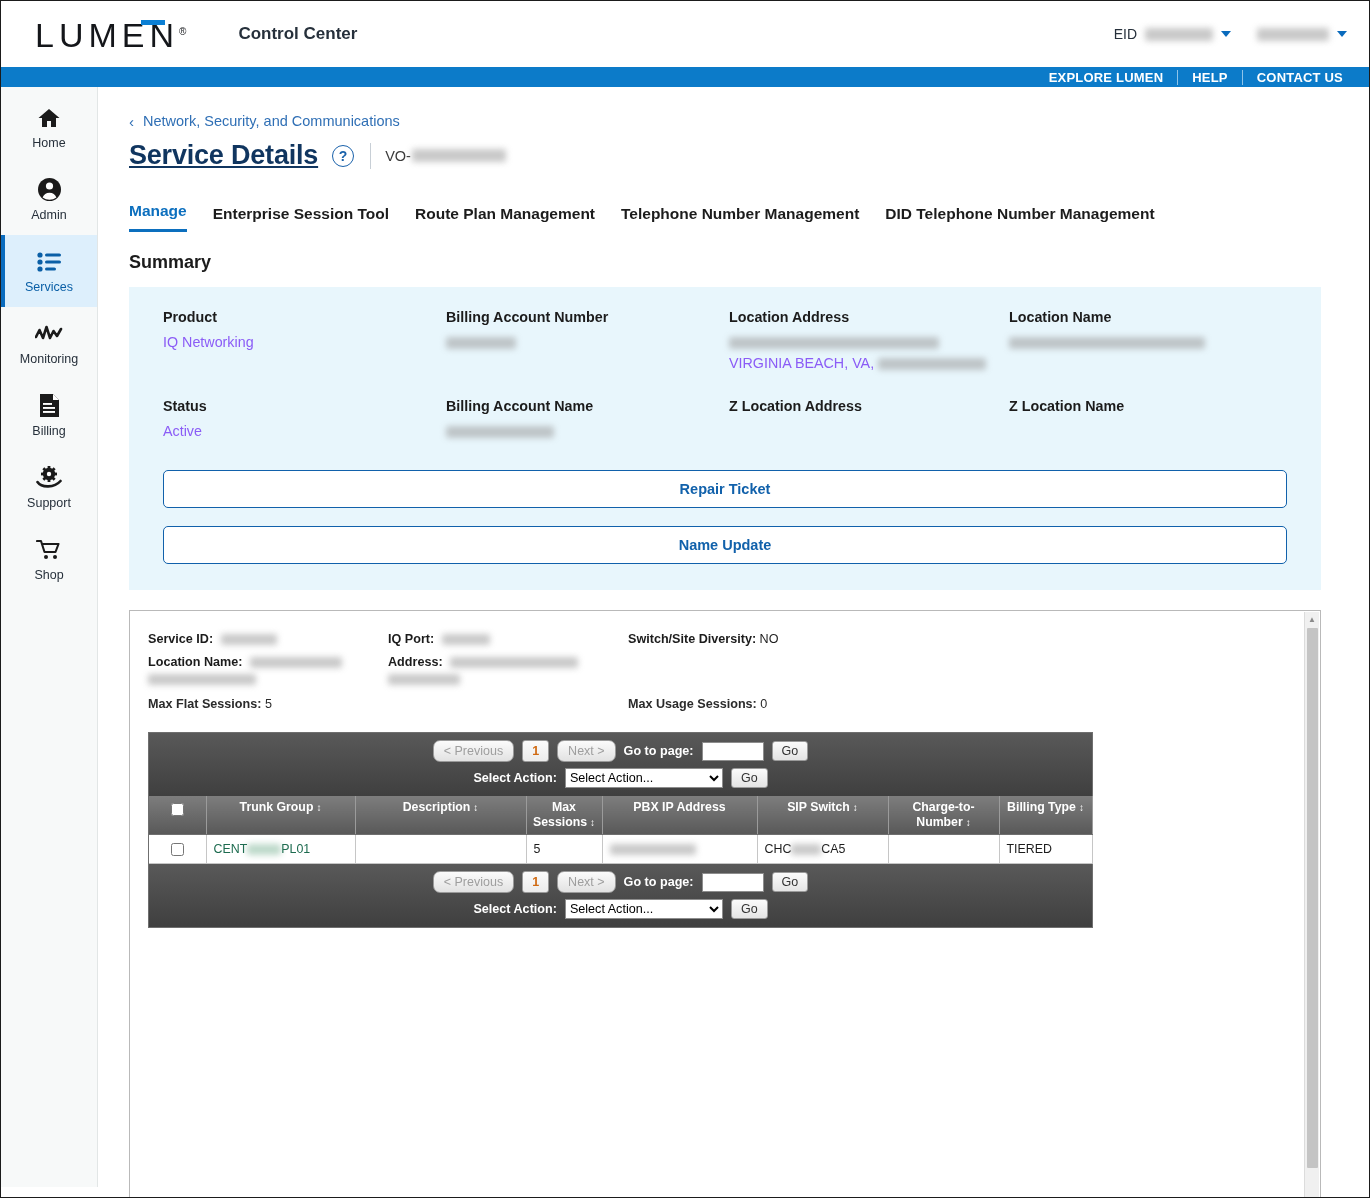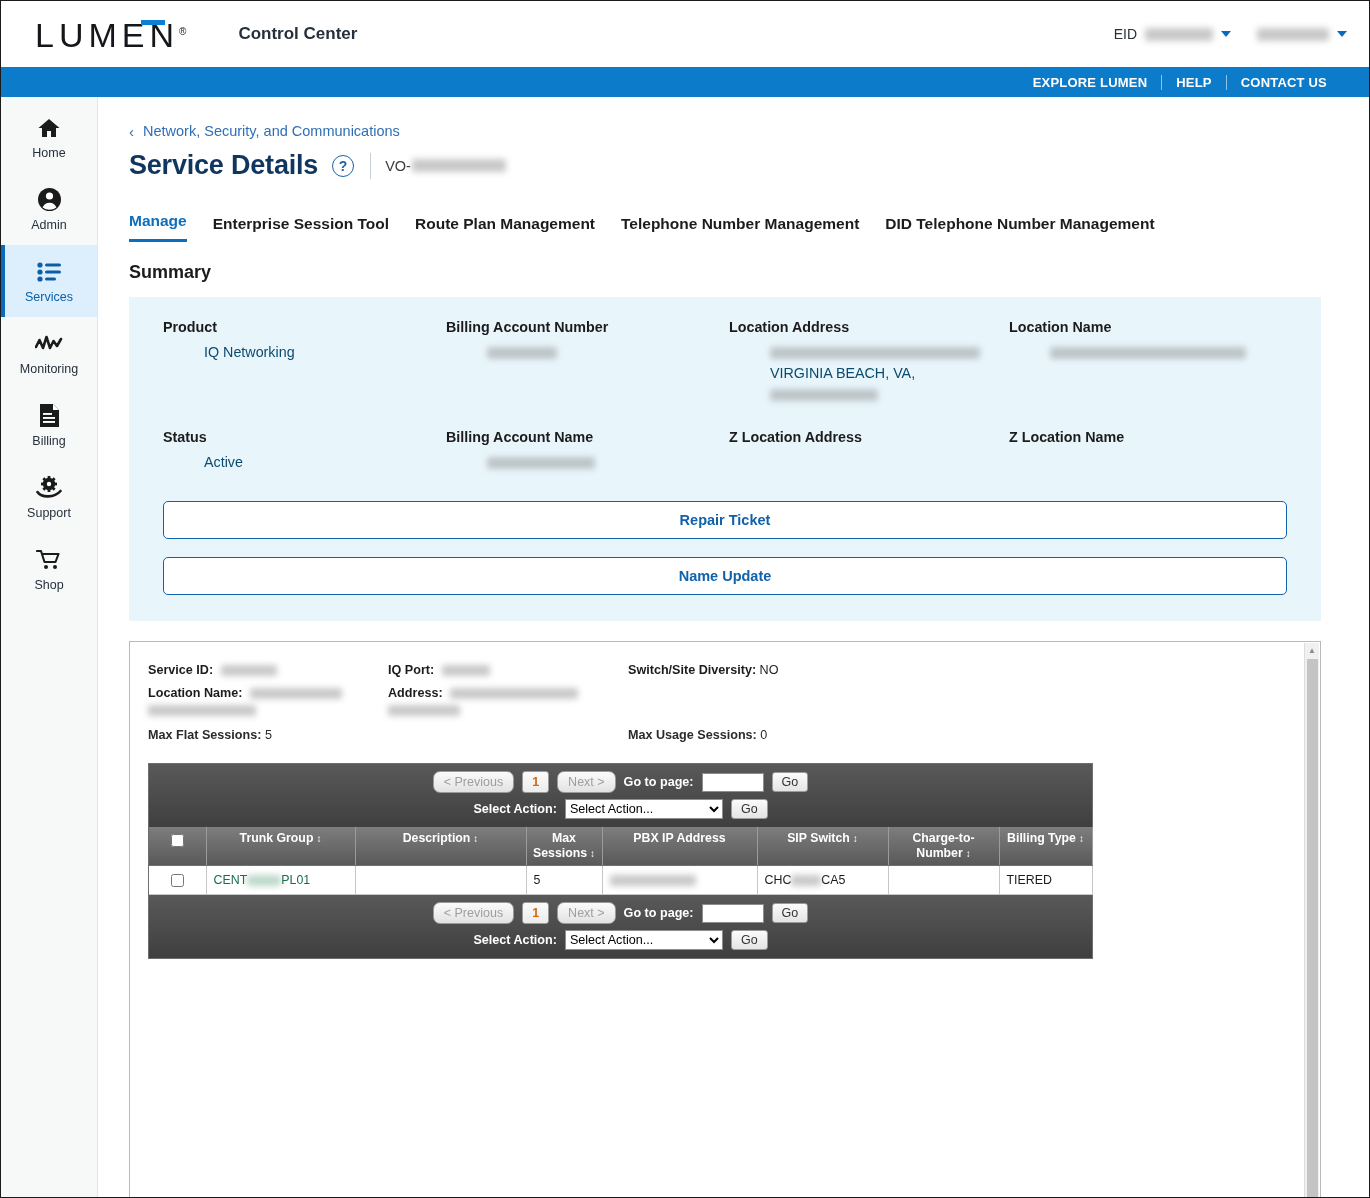--- a/index.html
+++ b/index.html
@@ -19,56 +19,56 @@
   .logo-text { font-family:"Liberation Sans", sans-serif; font-size:34px; letter-spacing:5px; font-weight:400; color:#14161a; line-height:34px; position:relative; }
   .logo-bar { position:absolute; left:106px; top:5px; width:24px; height:5px; background:#0b7fd4; }
   .logo-reg { font-size:10px; vertical-align:super; letter-spacing:0; color:#14161a; }
   .app-title { margin-left:52px; font-size:17px; font-weight:bold; color:#26303b; }
   .topbar-right { margin-left:auto; margin-right:22px; display:flex; gap:26px; }
   .eid-group, .user-group { display:flex; align-items:center; gap:8px; font-size:14px; color:#26303b; }
   .blur { display:inline-block; background:#9c9c9c; border-radius:2px; filter:blur(3.2px); opacity:.55; vertical-align:middle; }
   .chev { width:0;height:0;border-left:5px solid transparent;border-right:5px solid transparent;border-top:6px solid #0a6bbd; }
 
   
-  .bluebar { height:30px; background:#0c7bc9; display:flex; align-items:center; justify-content:flex-end; padding-right:28px; gap:0; }
+  .bluebar { height:20px; background:#0c7bc9; display:flex; align-items:center; justify-content:flex-end; padding-right:12px; gap:0; }
   .bluebar a { color:#fff; font-size:13px; font-weight:bold; text-decoration:none; padding:0 14px; letter-spacing:.2px; }
   .bl-div { width:1px; height:15px; background:#8fc4e9; }
 
   
   .body-row { display:flex; height:1100px; }
   .sidebar { width:97px; background:#f7f9f9; border-right:1px solid #e2e6e6; flex:none; padding-top:4px; }
   .nav-item { height:72px; display:flex; flex-direction:column; align-items:center; justify-content:center; gap:5px; font-size:12.5px; color:#26303b; cursor:pointer; position:relative; }
   .nav-item.active { background:#ddeffc; color:#0a5fa6; }
   .nav-item.active:before { content:""; position:absolute; left:0; top:0; bottom:0; width:4px; background:#0a6bbd; }
   .nav-ico { height:26px; display:flex; align-items:center; justify-content:center; }
   .nav-ico svg { display:block; }
 
   .content { flex:1; padding:26px 32px 0 31px; position:relative; }
 
   .crumb { display:flex; align-items:center; gap:9px; color:#2f6fb5; font-size:14.5px; cursor:pointer; }
   .crumb .lt { font-size:15px; line-height:1; }
 
   .title-row { display:flex; align-items:center; gap:14px; margin-top:11px; }
-  .h1 { font-size:27px; font-weight:bold; color:#10355f; letter-spacing:-.2px; }
+  .h1 { font-size:27px; font-weight:bold; color:#10355f; letter-spacing:-.2px;text-decoration:underline; }
   .qmark { width:22px; height:22px; border-radius:50%; border:1.6px solid #1a62ab; color:#1a62ab; font-size:14px; display:flex; align-items:center; justify-content:center; font-weight:bold; cursor:pointer; }
   .vdiv { width:1px; height:26px; background:#c8cfd6; margin-left:2px; }
   .vo { font-size:14.5px; color:#3b3b3b; display:flex; align-items:center; }
 
   
   .tabs { display:flex; gap:26px; margin-top:31px; align-items:flex-end; }
   .tab { font-size:15.5px; font-weight:bold; color:#1c1c1c; padding-bottom:9px; cursor:pointer; white-space:nowrap; }
   .tab.sel { color:#0c6fbe; border-bottom:3px solid #0c6fbe; }
 
   .sect-title { font-size:18px; font-weight:bold; color:#1c1c1c; margin-top:20px; }
 
   
   .summary { background:#e8f6fc; margin-top:14px; padding:22px 34px 26px 34px; width:1192px; }
   .grid { display:grid; grid-template-columns:283px 283px 280px 1fr; row-gap:24px; }
   .lbl { font-size:14.3px; font-weight:bold; color:#1c1c1c; margin-bottom:7px; }
-  .val { font-size:14.3px; color:#0c4a6e; line-height:21px;margin-left:41px; }
+  .val { font-size:14.3px; color:#8b5cf6; line-height:21px; }
   .btn-row { display:flex; gap:18px; margin-top:28px;flex-direction:column; }
   .obtn { border:1.4px solid #1161ab; border-radius:5px; background:#fff; color:#1161ab; font-size:14.5px; font-weight:bold; padding:10px 24px; cursor:pointer; font-family:"Liberation Sans", sans-serif; }
 
   
   .frame { margin-top:20px; width:1192px; height:604px; border:1px solid #b9b9b9; background:#fff; position:relative; }
   .frame-inner { padding:20px 18px 0 18px; }
   .info-grid { display:grid; grid-template-columns:240px 240px 1fr; font-size:12.6px; color:#1c1c1c; row-gap:6px; }
   .info-grid b { font-weight:bold; }
   .info-grid .cell { line-height:17px; }
   .info2 { display:grid; grid-template-columns:480px 1fr; font-size:12.6px; margin-top:9px; }

